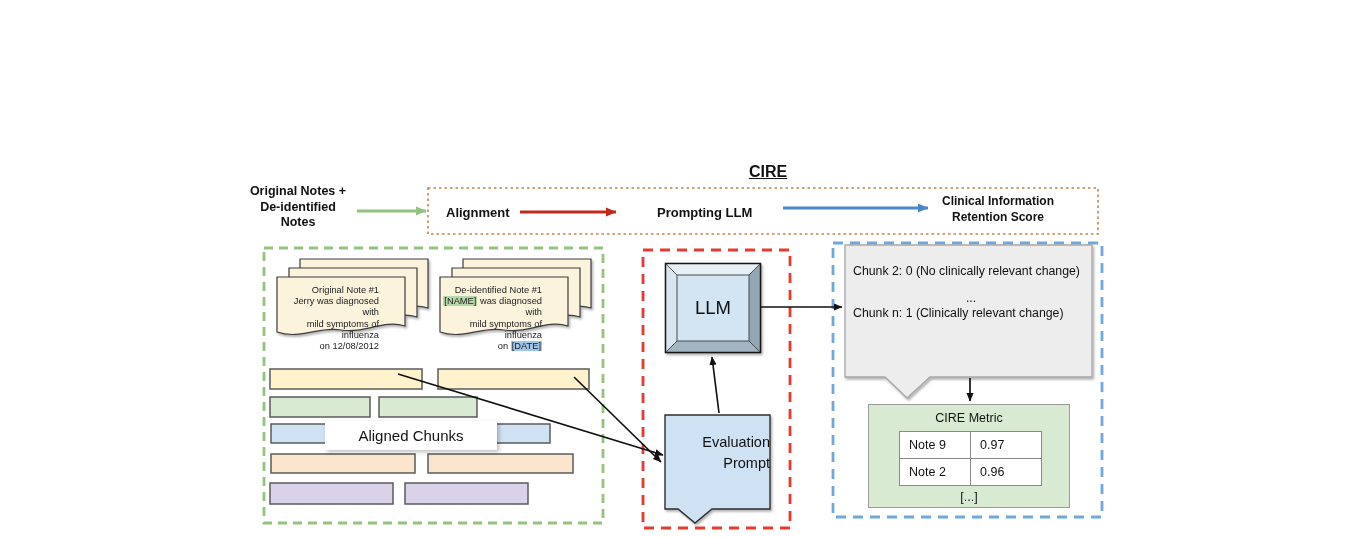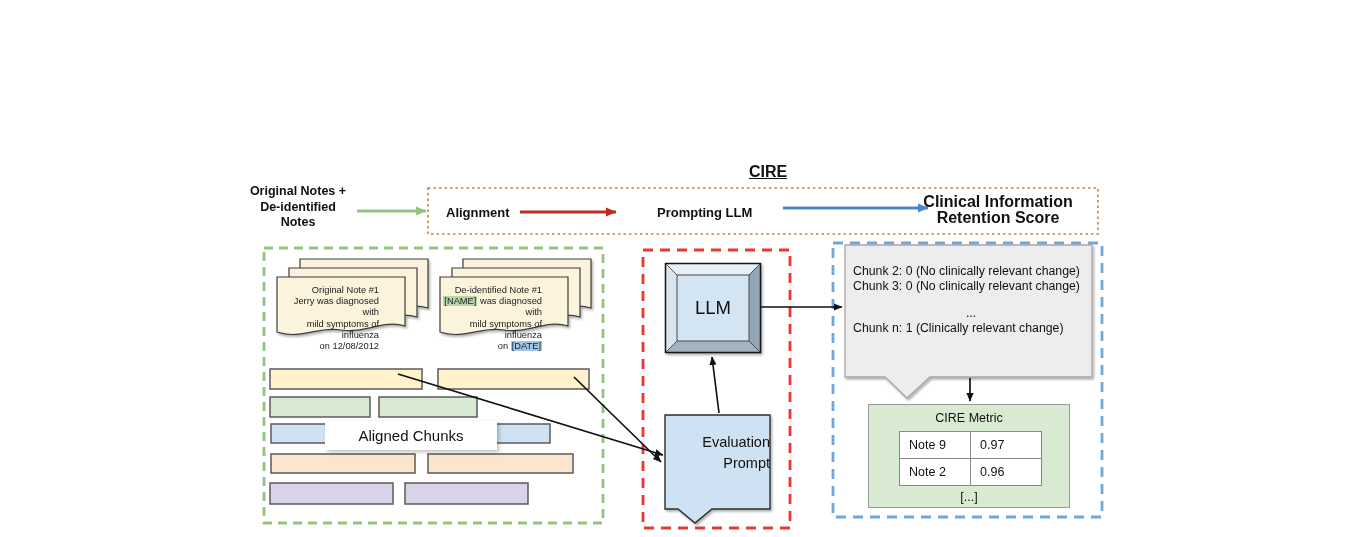--- a/index.html
+++ b/index.html
@@ -12,21 +12,21 @@
 
   
   #input-label { left:236px; top:184px; width:124px; text-align:center;
                  font-weight:bold; font-size:12.5px; line-height:15.5px; white-space:pre-line; }
   #cire-title  { left:768px; top:161px; transform:translateX(-50%);
                  font-weight:bold; font-size:16px; text-decoration:underline;
                  background:#fff; padding:0 4px; height:22px; line-height:22px; }
   #step-alignment { left:446px; top:205px; font-weight:bold; font-size:13px; }
   #step-prompting { left:657px; top:205px; font-weight:bold; font-size:13px; }
   #step-score  { left:998px; top:194px; transform:translateX(-50%); text-align:center;
-                 font-weight:bold; font-size:16px; line-height:15.5px; white-space:pre-line; }
+                 font-weight:bold; font-size:12px; line-height:15.5px; white-space:pre-line; }
 
   
   .note-text { width:100px; text-align:right; font-size:9.3px; line-height:11.2px; color:#222; }
   #orig-note-text { left:279px; top:285px; }
   #deid-note-text { left:442px; top:285px; }
   .hl-g { background:#b6d7a8; padding:0 1px; }
   .hl-b { background:#9fc5e8; padding:0 1px;margin-top:16px; }
 
   #aligned-chunks-label { left:325px; top:421px; width:172px; height:29px; background:#fff;
                  text-align:center; font-weight:normal; font-size:15px; line-height:29px;
@@ -159,21 +159,20 @@
   </div>
 
   <div class="abs" id="aligned-chunks-label">Aligned Chunks</div>
 
   <div class="abs" id="llm-label">LLM</div>
   <div class="abs" id="prompt-label">Evaluation
 Prompt</div>
 
   <div class="abs" id="bubble-lines">
       <div>Chunk 2: 0 (No clinically relevant change)</div>
-      <div>Chunk 3: 0 (No clinically relevant change)</div>
       <div class="dots">...</div>
       <div>Chunk n: 1 (Clinically relevant change)</div>
     </div>
 
   <div class="abs" id="metric-box">
     <div id="metric-title">CIRE Metric</div>
     <table id="metric-table">
         <tbody id="metric-tbody">
           <tr>
             <td>Note 9</td>

